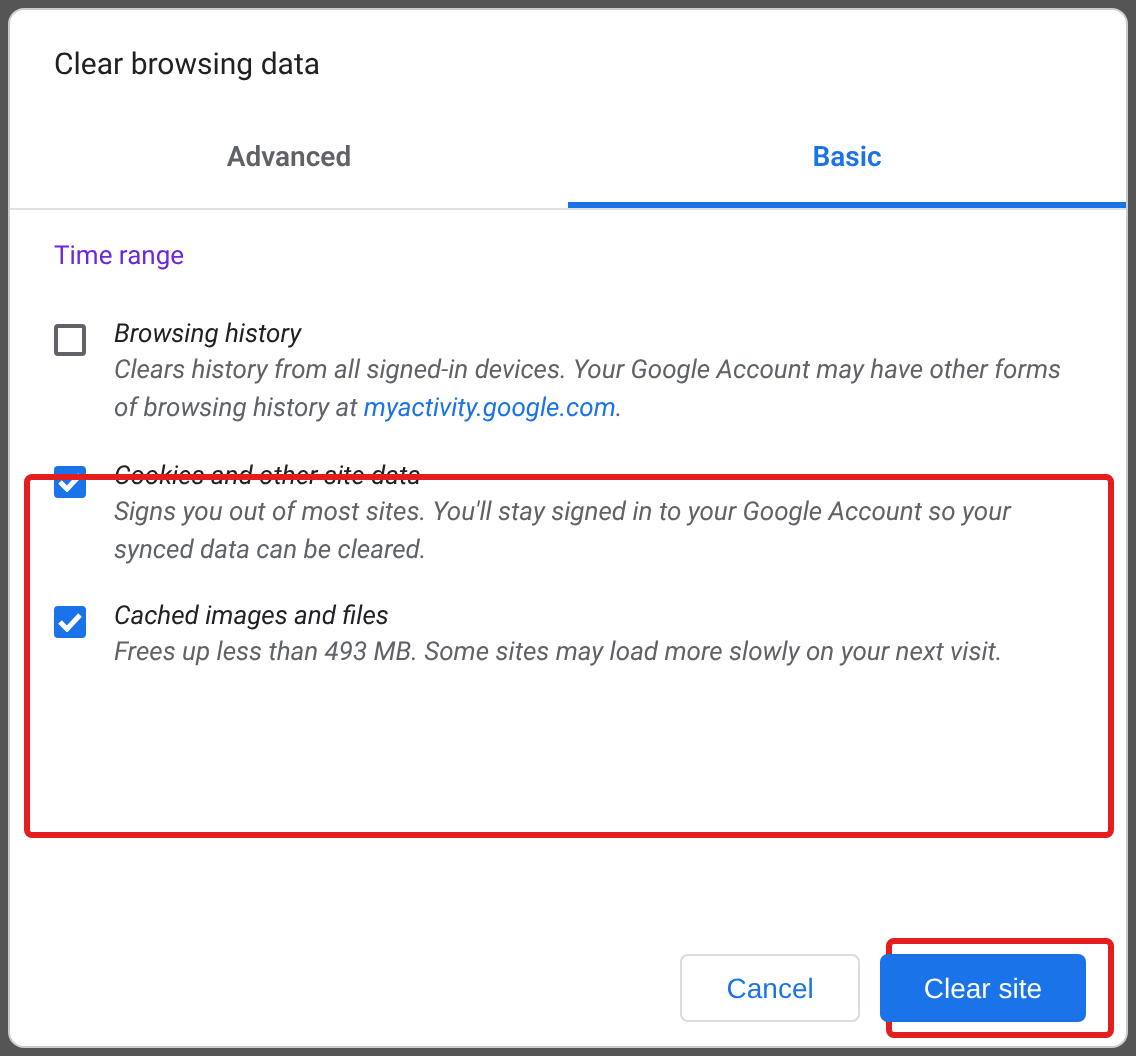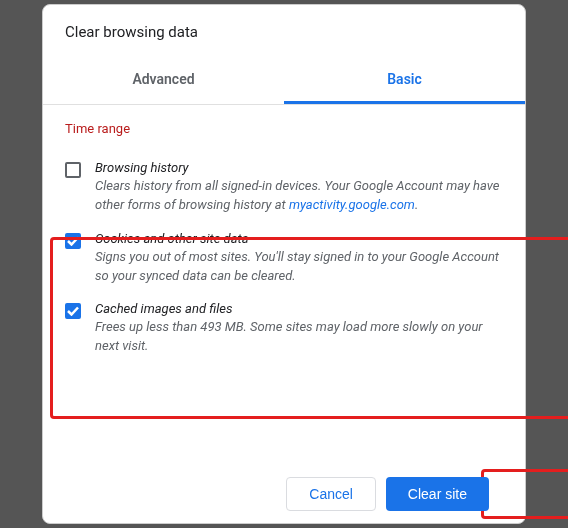--- a/index.html
+++ b/index.html
@@ -7,21 +7,21 @@
       font-family: -apple-system, BlinkMacSystemFont, "Segoe UI", Roboto, Arial, sans-serif;
       width: 568px;
       height: 528px;
       background: #555;
       display: flex;
       align-items: center;
       justify-content: center;
     }
     .dialog {
       background: #fff;
-      width: 484px;
+      width: 560px;
       height: 520px;
       border-radius: 8px;
       position: relative;
       padding: 18px 22px;
       border: 1px solid #ccc;
     }
     .title {
       font-size: 15px;
       color: #202124;
       margin-bottom: 16px;
@@ -47,21 +47,21 @@
     }
     .time-row {
       display: flex;
       align-items: center;
       gap: 14px;
       margin-bottom: 22px;
       margin-top: 6px;
     }
     .time-label {
       font-size: 13px;
-      color: #b91c1c;
+      color: #6d28d9;
     }
     .select {
       background: #f1f3f4;
       border-radius: 4px;
       padding: 9px 12px;
       width: 210px;
       display: flex;
       align-items: center;
       justify-content: space-between;
       font-size: 13px;
@@ -120,21 +120,21 @@
       position: absolute;
       border: 3px solid #e41e1e;
       border-radius: 4px;
       pointer-events: none;
     }
     .hl-main { left: 7px; top: 232px; width: 545px; height: 182px; }
     .hl-btn { left: 438px; bottom: 4px; width: 114px; height: 50px; }
     .buttons {
       position: absolute;
       bottom: 12px;
-      right: 36px;
+      right: 20px;
       display: flex;
       gap: 10px;
     }
     .btn {
       font-size: 14px;
       font-weight: 500;
       padding: 8px 22px;
       border-radius: 4px;
       cursor: pointer;
       border: none;

